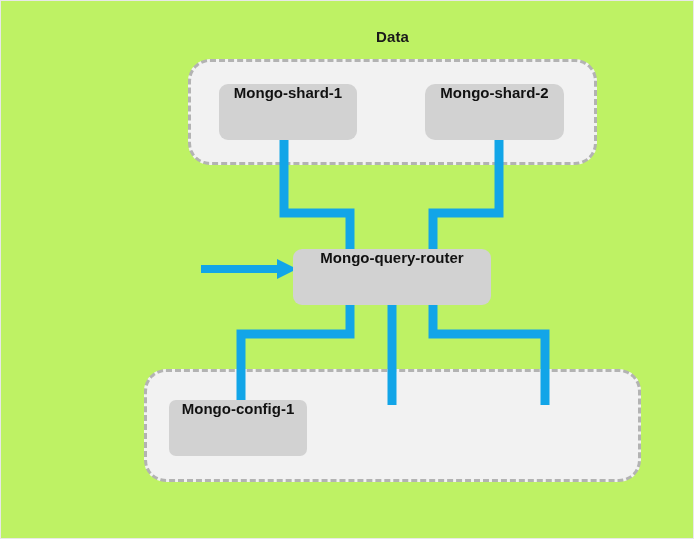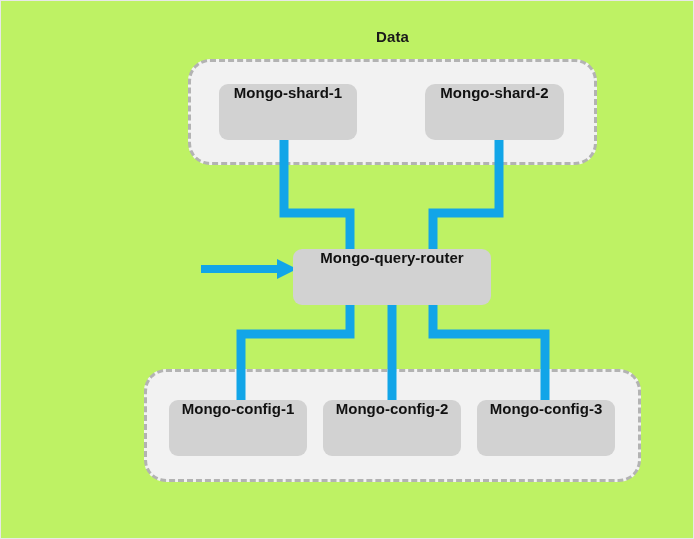--- a/index.html
+++ b/index.html
@@ -120,26 +120,20 @@
   </div>
 
   <div class="node" style="left:424px; top:83px; width:139px; height:56px;border-radius:10px;">
     <span>Mongo-shard-2</span>
   </div>
 
   <div class="node router" style="left:292px; top:240px; width:198px; height:56px;margin-top:8px;">
     <span>Mongo-query-router</span>
   </div>
 
-  <div class="node" style="left:168px; top:399px; width:138px; height:56px;">
+  <div class="node" style="left:168px; top:399px; width:138px; height:56px;border-radius:7px;">
     <span>Mongo-config-1</span>
   </div>
 
-  <div class="node" style="left:322px; top:399px; width:138px; height:56px;">
-    <span>Mongo-config-2</span>
-  </div>
 
-  <div class="node" style="left:476px; top:399px; width:138px; height:56px;">
-    <span>Mongo-config-3</span>
-  </div>
 
 
 </div>
 
 </body></html>

